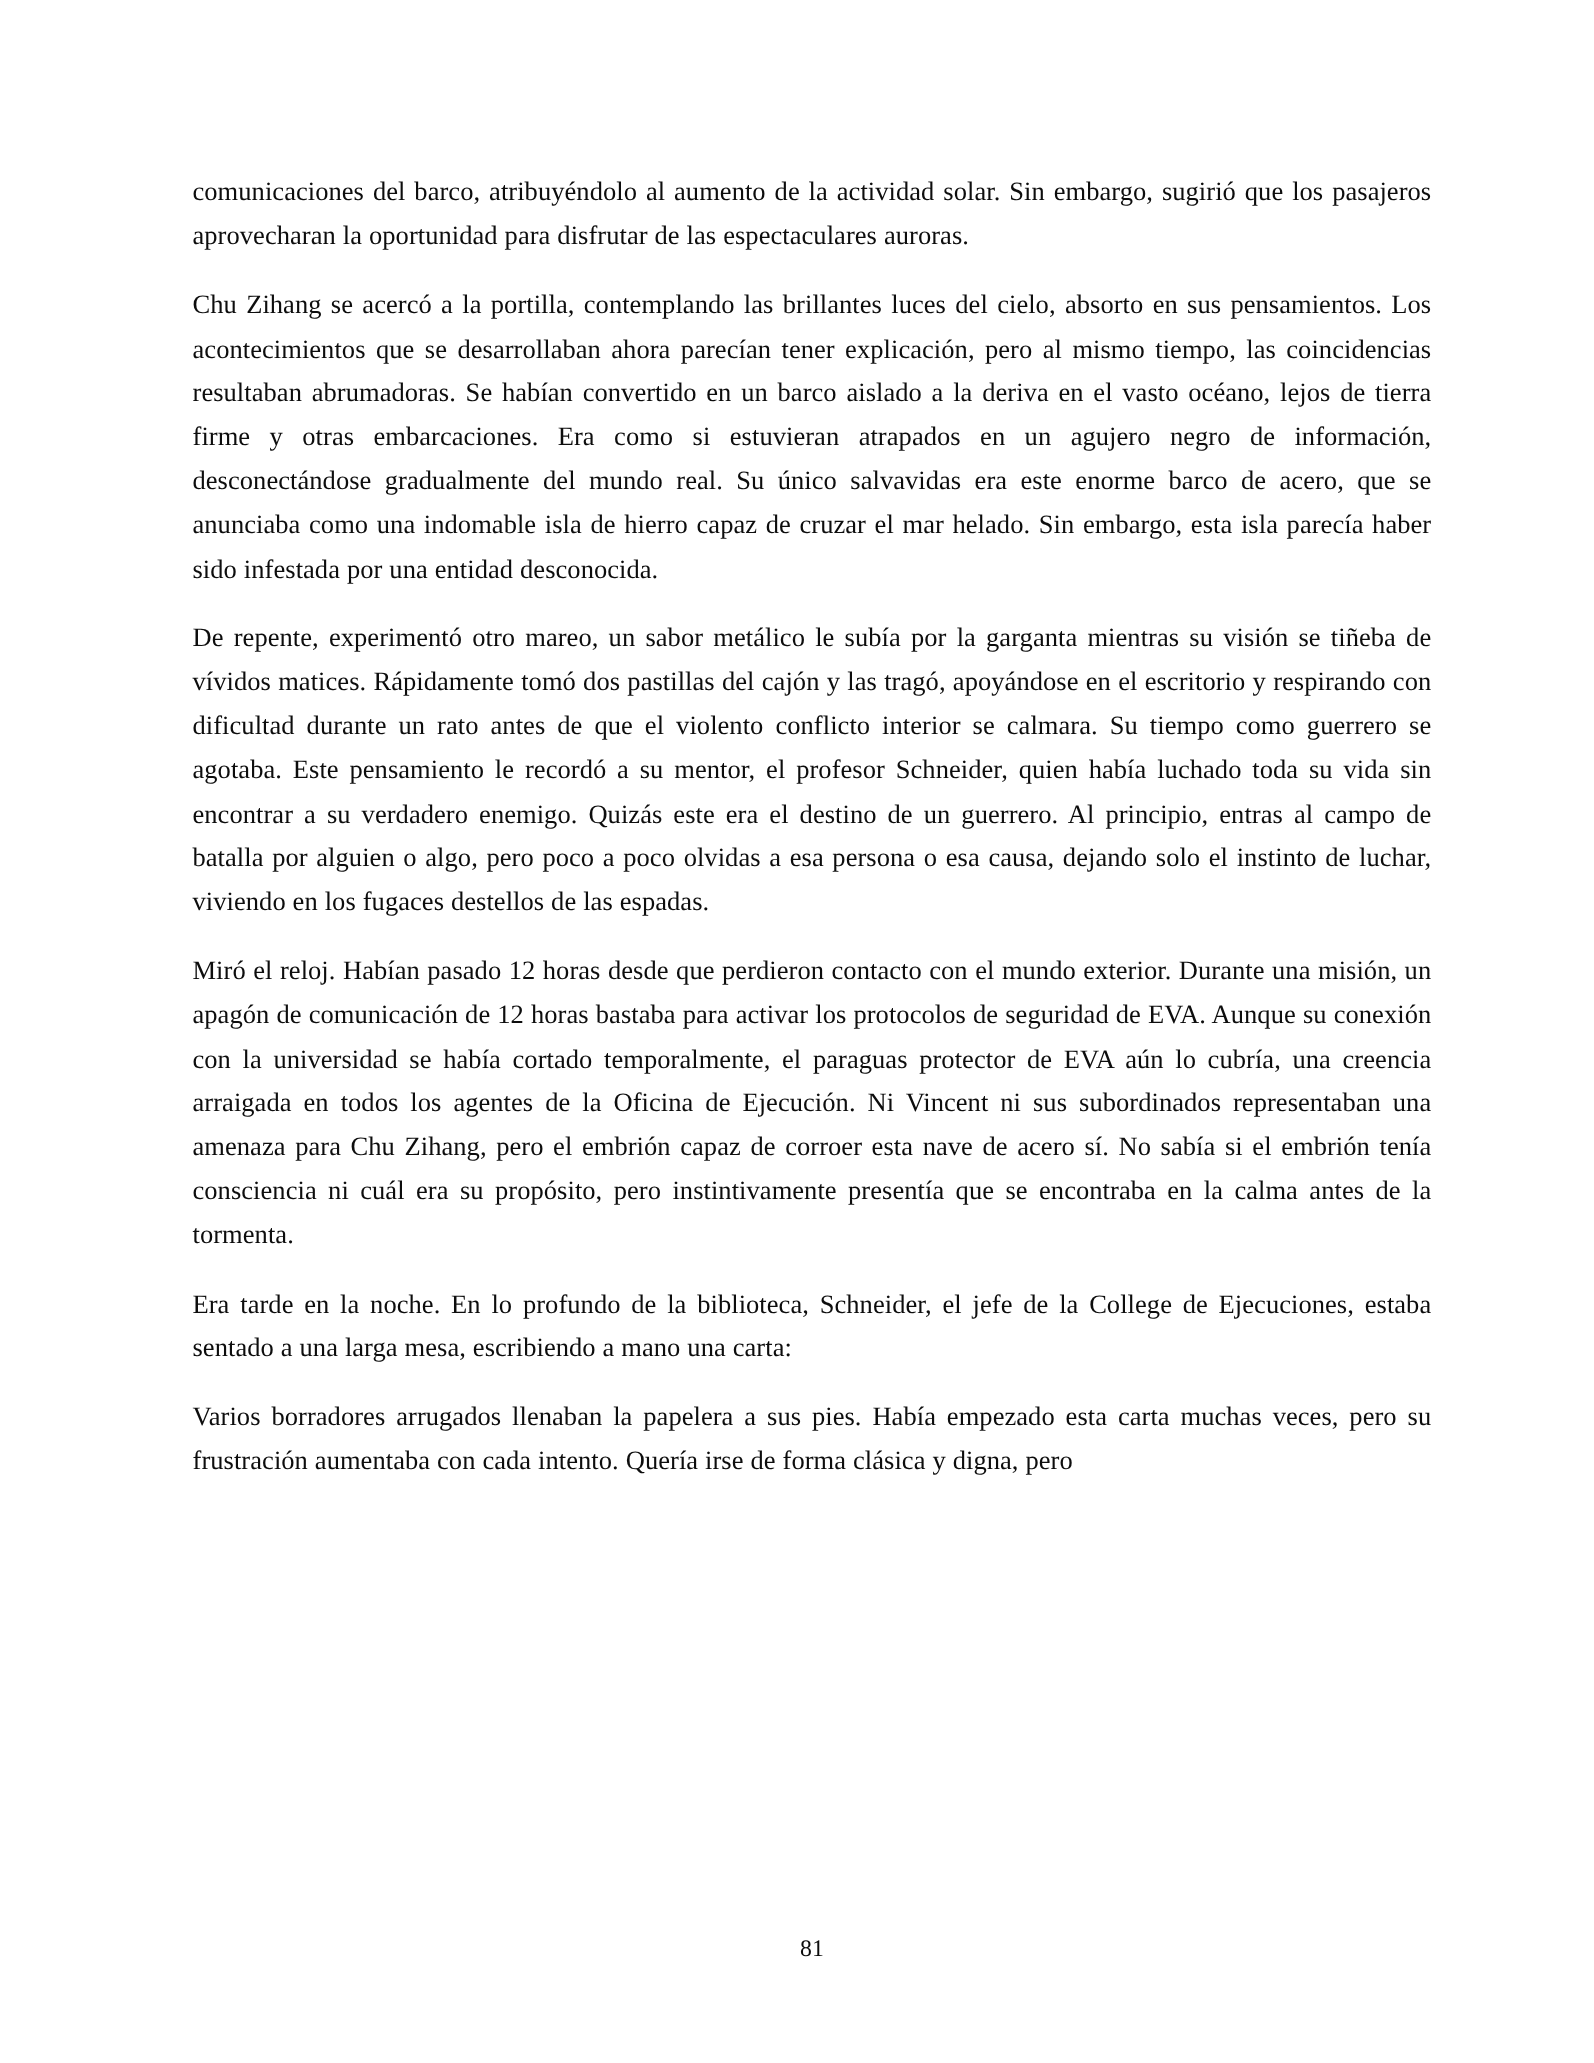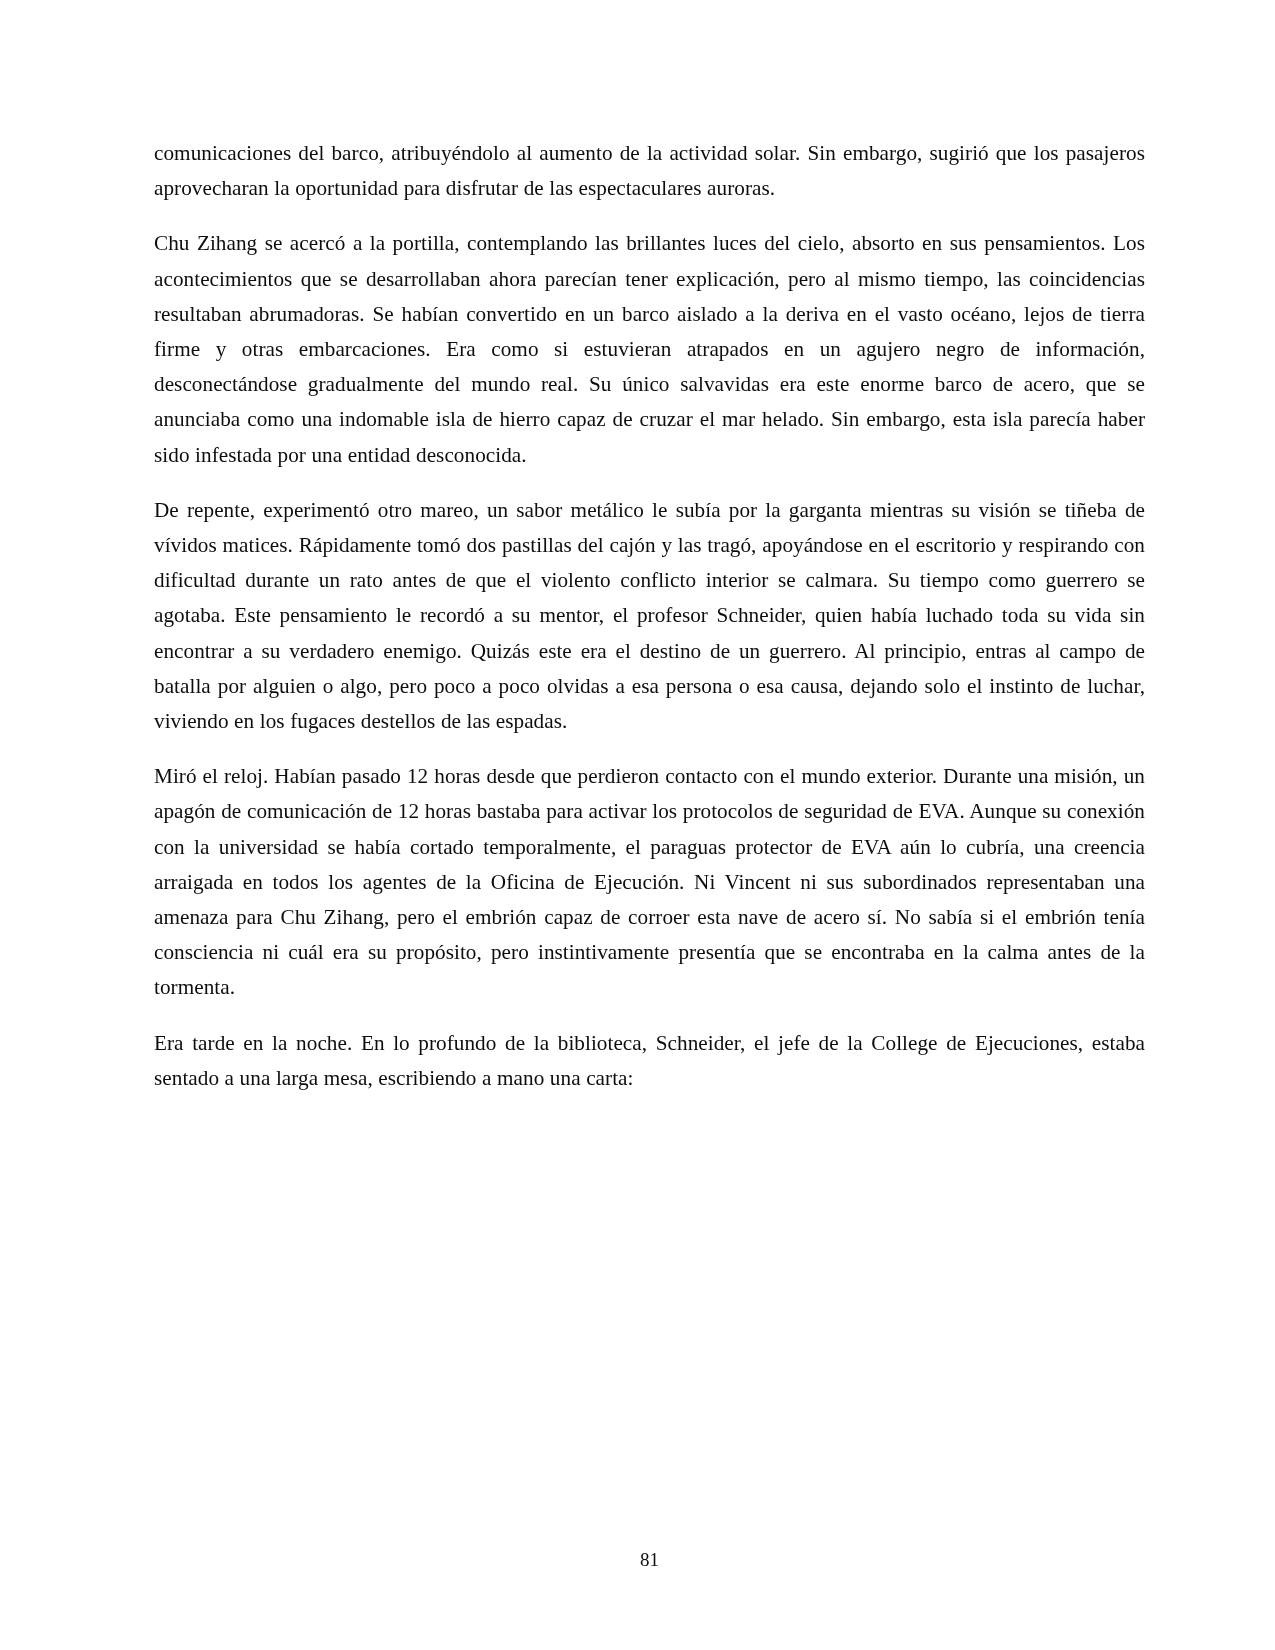--- a/index.html
+++ b/index.html
@@ -61,17 +61,18 @@
 <body>
 
 <div class="page">
 
   <div class="text-column">
     <p class="para">comunicaciones del barco, atribuyéndolo al aumento de la actividad solar. Sin embargo, sugirió que los pasajeros aprovecharan la oportunidad para disfrutar de las espectaculares auroras.</p>
     <p class="para">Chu Zihang se acercó a la portilla, contemplando las brillantes luces del cielo, absorto en sus pensamientos. Los acontecimientos que se desarrollaban ahora parecían tener explicación, pero al mismo tiempo, las coincidencias resultaban abrumadoras. Se habían convertido en un barco aislado a la deriva en el vasto océano, lejos de tierra firme y otras embarcaciones. Era como si estuvieran atrapados en un agujero negro de información, desconectándose gradualmente del mundo real. Su único salvavidas era este enorme barco de acero, que se anunciaba como una indomable isla de hierro capaz de cruzar el mar helado. Sin embargo, esta isla parecía haber sido infestada por una entidad desconocida.</p>
     <p class="para">De repente, experimentó otro mareo, un sabor metálico le subía por la garganta mientras su visión se tiñeba de vívidos matices. Rápidamente tomó dos pastillas del cajón y las tragó, apoyándose en el escritorio y respirando con dificultad durante un rato antes de que el violento conflicto interior se calmara. Su tiempo como guerrero se agotaba. Este pensamiento le recordó a su mentor, el profesor Schneider, quien había luchado toda su vida sin encontrar a su verdadero enemigo. Quizás este era el destino de un guerrero. Al principio, entras al campo de batalla por alguien o algo, pero poco a poco olvidas a esa persona o esa causa, dejando solo el instinto de luchar, viviendo en los fugaces destellos de las espadas.</p>
     <p class="para">Miró el reloj. Habían pasado 12 horas desde que perdieron contacto con el mundo exterior. Durante una misión, un apagón de comunicación de 12 horas bastaba para activar los protocolos de seguridad de EVA. Aunque su conexión con la universidad se había cortado temporalmente, el paraguas protector de EVA aún lo cubría, una creencia arraigada en todos los agentes de la Oficina de Ejecución. Ni Vincent ni sus subordinados representaban una amenaza para Chu Zihang, pero el embrión capaz de corroer esta nave de acero sí. No sabía si el embrión tenía consciencia ni cuál era su propósito, pero instintivamente presentía que se encontraba en la calma antes de la tormenta.</p>
     <p class="para">Era tarde en la noche. En lo profundo de la biblioteca, Schneider, el jefe de la College de Ejecuciones, estaba sentado a una larga mesa, escribiendo a mano una carta:</p>
+    <p class="para">Varios borradores arrugados llenaban la papelera a sus pies. Había empezado esta carta muchas veces, pero su frustración aumentaba con cada intento. Quería irse de forma clásica y digna, pero</p>
   </div>
 
   <div class="page-number">81</div>
 
 </div>
 
 </body></html>

